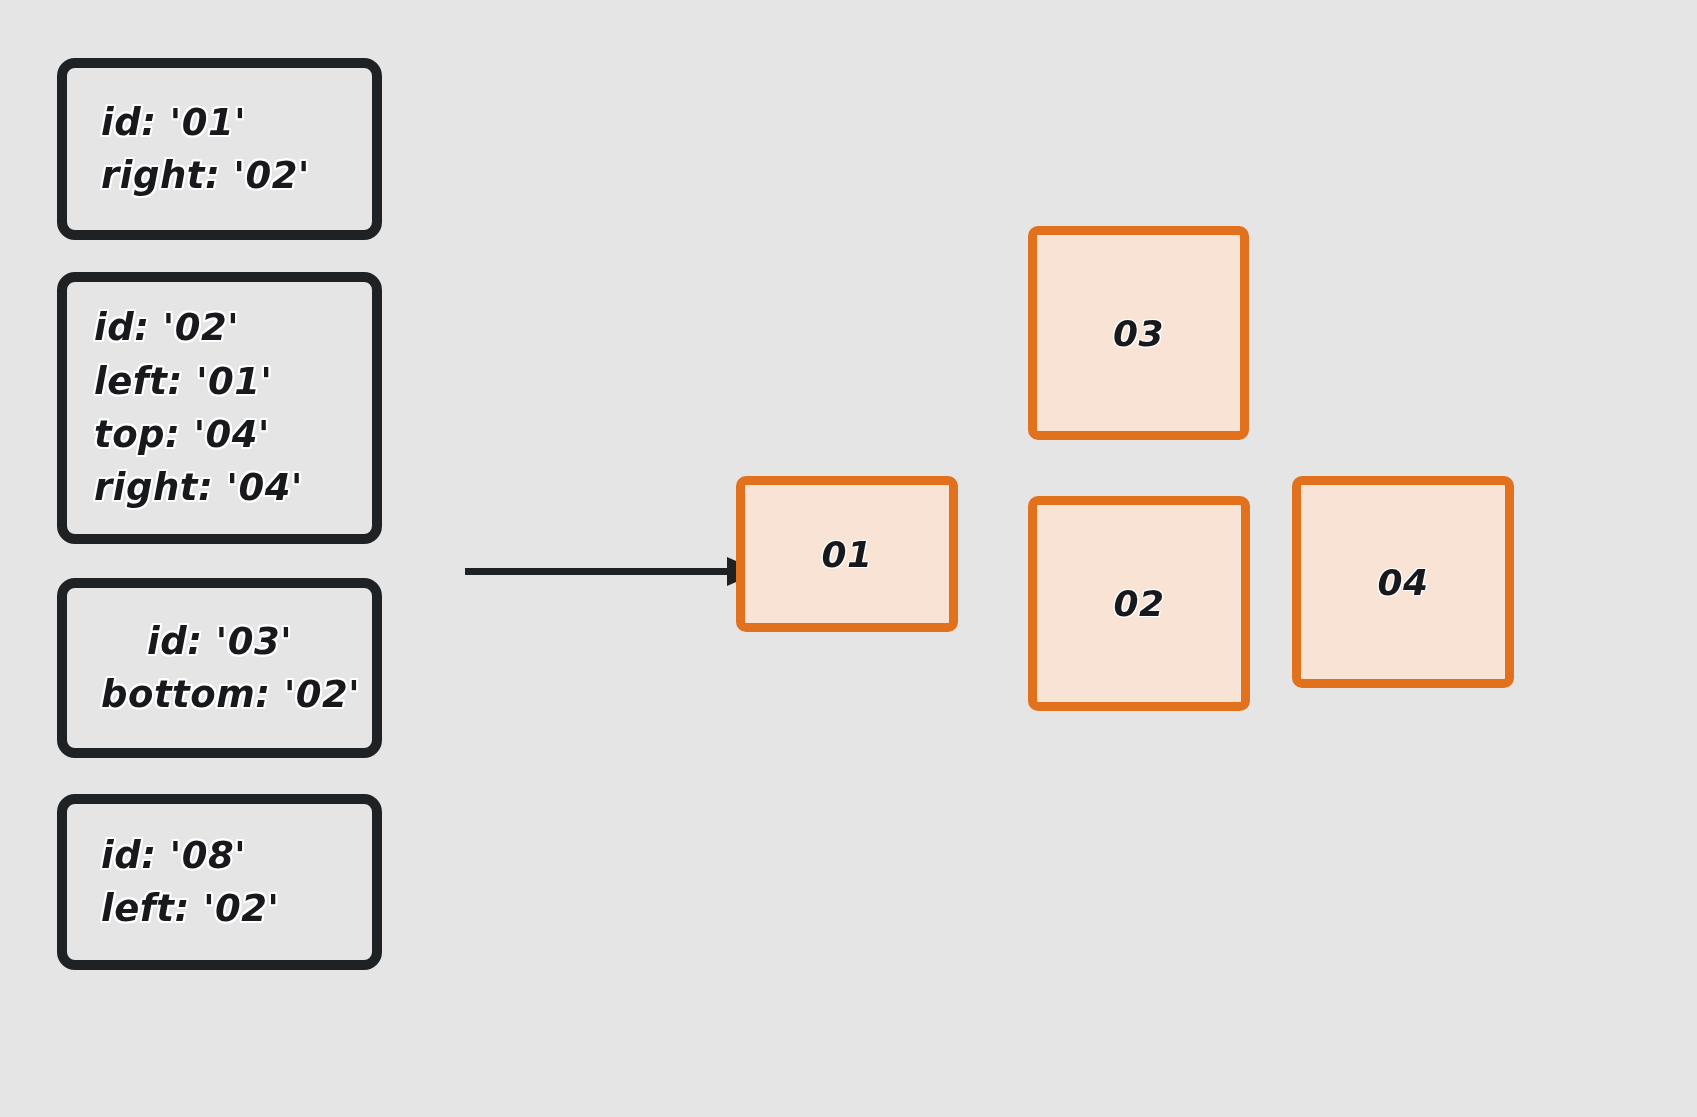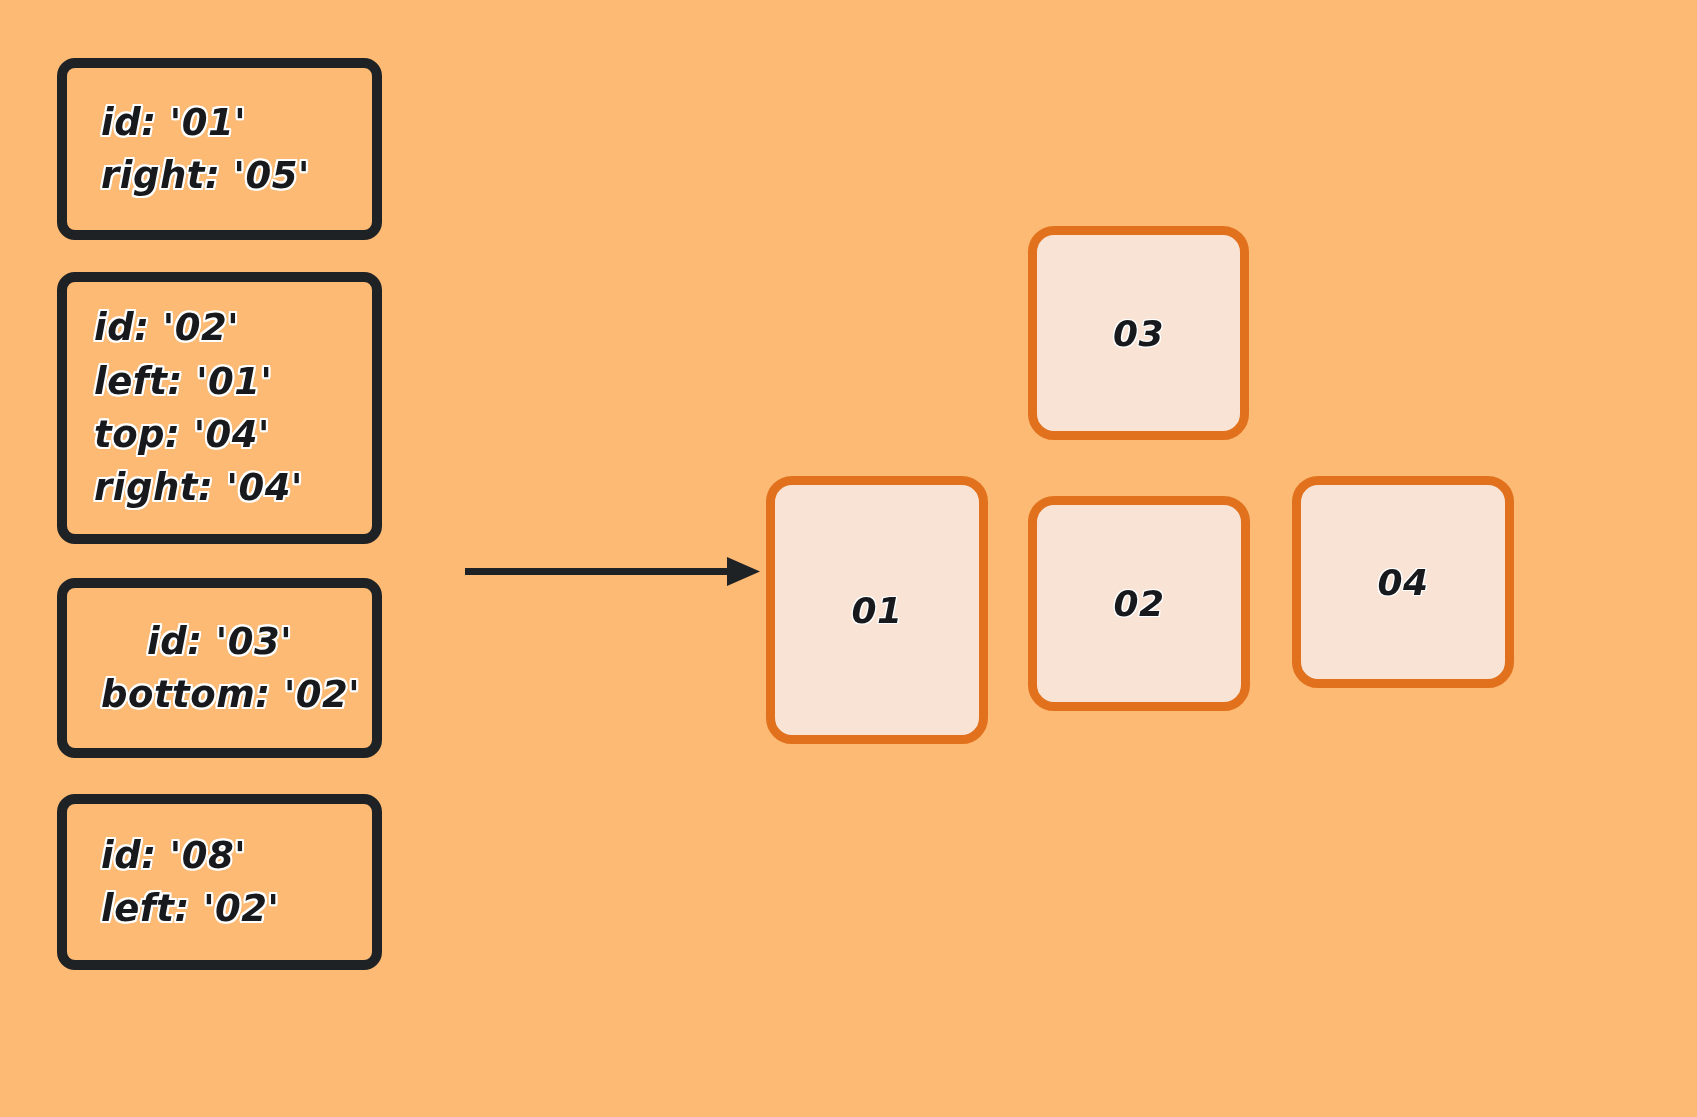--- a/index.html
+++ b/index.html
@@ -11,21 +11,21 @@
     width: 1697px;
     height: 1117px;
     background: #4c6670;
     font-family: "DejaVu Sans", sans-serif;
     overflow: hidden;
   }
   #canvas {
     position: relative;
     width: 1697px;
     height: 1117px;
-    background: #fdba74;
+    background: #e5e5e5;
   }
 
   
   .spec-card {
     position: absolute;
     box-sizing: border-box;
     background: transparent;
     border: 10px solid #1f2225;
     border-radius: 18px;
     display: flex;
@@ -68,52 +68,52 @@
     width: 310px;
     height: 62px;
   }
 
   
   .grid-tile {
     position: absolute;
     box-sizing: border-box;
     background: #f8e3d4;
     border: 9px solid #e2711d;
-    border-radius: 26px;
+    border-radius: 10px;
     display: flex;
     align-items: center;
     justify-content: center;
   }
   .tile-label {
     font-family: "DejaVu Sans", sans-serif;
     font-size: 36px;
     font-weight: 700;
     font-style: italic;
     letter-spacing: 0.5px;
     color: #17191c;
     text-shadow:
       -1.3px -1.3px 0 #ffffff,
        1.3px -1.3px 0 #ffffff,
       -1.3px  1.3px 0 #ffffff,
        1.3px  1.3px 0 #ffffff;
   }
 
   #grid-tile-03 { left: 1028px; top: 226px; width: 221px; height: 214px; }
-  #grid-tile-01 { left: 766px;  top: 476px; width: 222px; height: 268px; }
+  #grid-tile-01 { left: 736px;  top: 476px; width: 222px; height: 156px; }
   #grid-tile-02 { left: 1028px; top: 476px; width: 222px; height: 215px; margin-top: 20px; }
   #grid-tile-04 { left: 1292px; top: 476px; width: 222px; height: 212px; }
 </style>
 </head>
 <body>
 
 <div id="canvas">
 
   <div class="spec-card" id="spec-card-0">
     <div class="spec-line">id: '01'</div>
-    <div class="spec-line">right: '05'</div>
+    <div class="spec-line">right: '02'</div>
   </div>
 
   <div class="spec-card" id="spec-card-1">
     <div class="spec-line">id: '02'</div>
     <div class="spec-line">left: '01'</div>
     <div class="spec-line">top: '04'</div>
     <div class="spec-line">right: '04'</div>
   </div>
 
   <div class="spec-card" id="spec-card-2">

